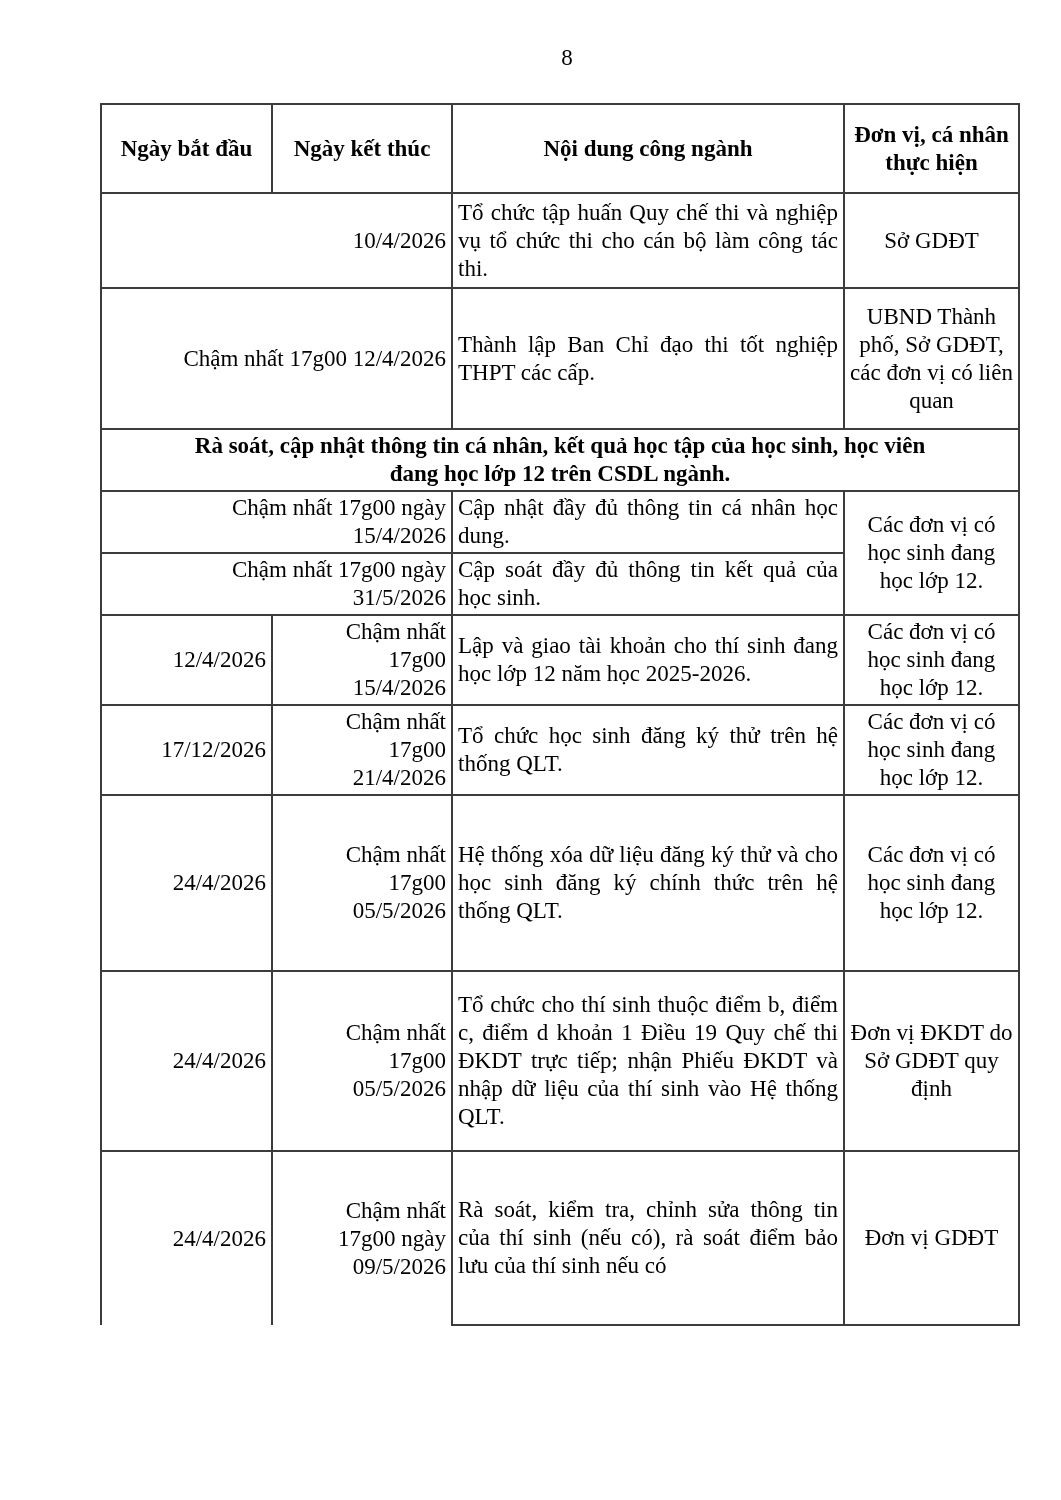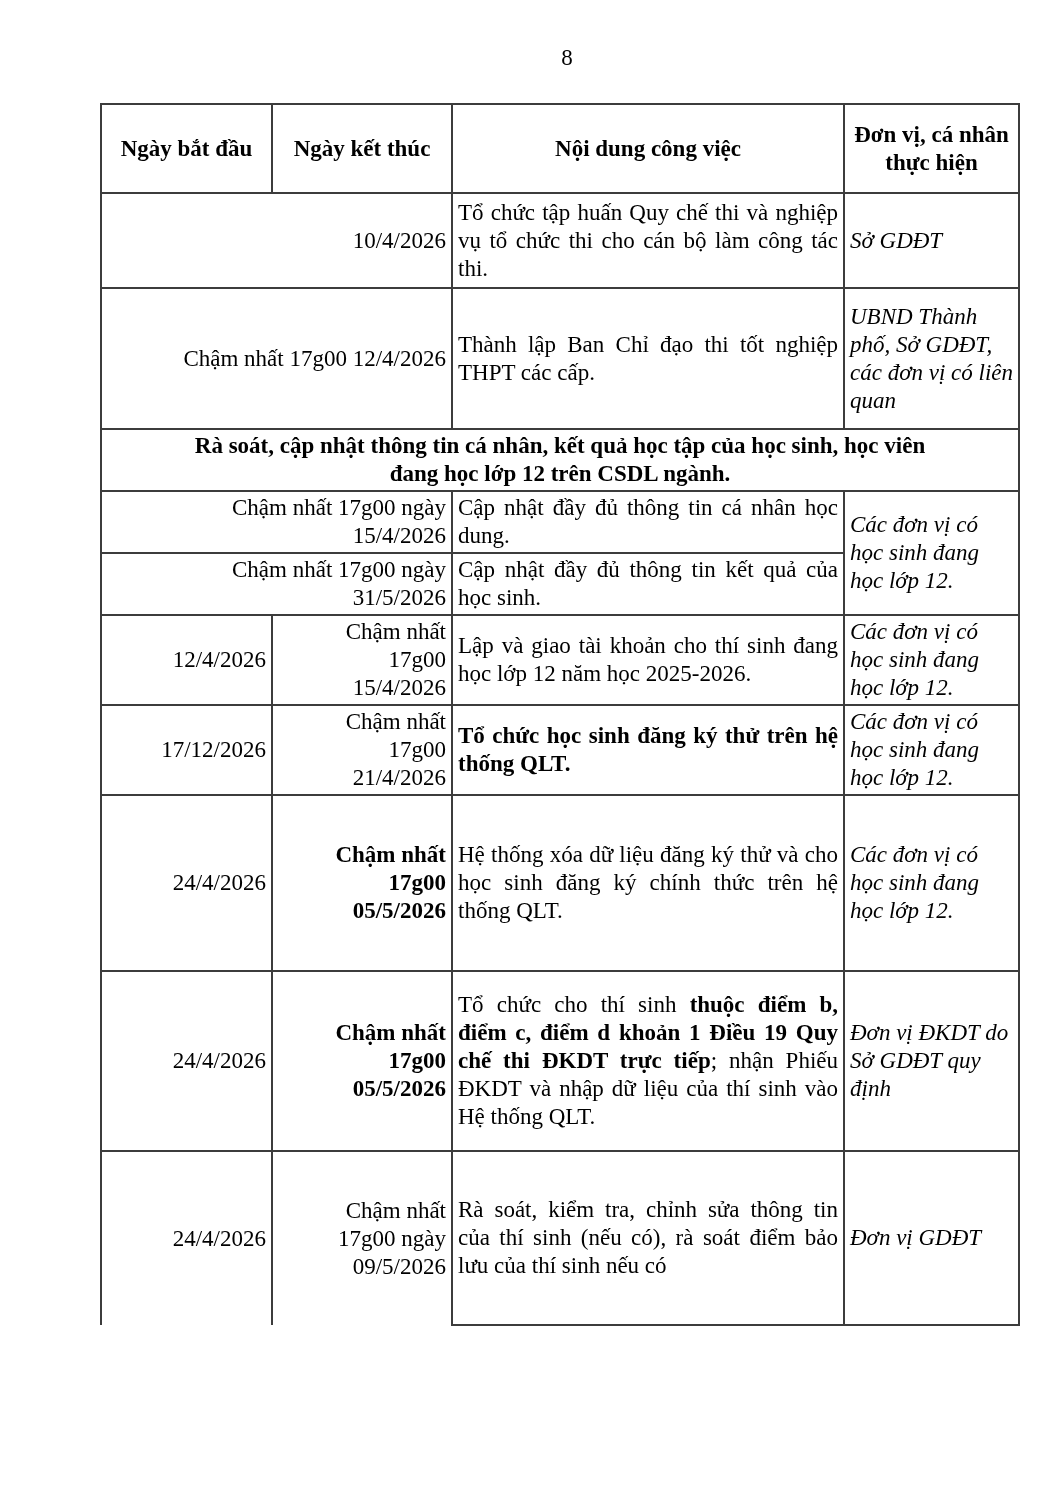--- a/index.html
+++ b/index.html
@@ -53,23 +53,23 @@
   }
   .c-date {
     text-align: right;
     white-space: pre-line;
   }
   .c-task {
     text-align: justify;
     padding: 4px 9px;
   }
   .c-unit {
-    font-style: italic;
+    text-align: center;
   }
-  .bold { font-weight: bold; border-radius: 8px; }
+  .bold { font-weight: normal; border-radius: 8px; }
   .section-cell {
     font-weight: bold;
     text-align: center;
     white-space: pre-line;
     line-height: 27px;
     margin-left: 24px;
   }
   tr.hrow   { height: 87px; }
   tr.r1     { height: 95px; }
   tr.r2     { height: 141px; }
@@ -94,21 +94,21 @@
     <colgroup>
       <col class="c1">
         <col class="c2">
         <col class="c3">
         <col class="c4">
     </colgroup>
     <thead>
       <tr class="hrow">
         <th>Ngày bắt đầu</th>
         <th>Ngày kết thúc</th>
-        <th>Nội dung công việc</th>
+        <th>Nội dung công ngành</th>
         <th>Đơn vị, cá nhân thực hiện</th>
       </tr>
     </thead>
     <tbody>
       <tr class="r1">
         <td class="c-date" colspan="2">10/4/2026</td>
         <td class="c-task">Tổ chức tập huấn Quy chế thi và nghiệp vụ tổ chức thi cho cán bộ làm công tác thi.</td>
         <td class="c-unit">Sở GDĐT</td>
       </tr>
       <tr class="r2">
@@ -122,21 +122,21 @@
       </tr>
       <tr class="r3">
         <td class="c-date" colspan="2">Chậm nhất 17g00 ngày
 15/4/2026</td>
         <td class="c-task">Cập nhật đầy đủ thông tin cá nhân học dung.</td>
         <td class="c-unit" rowspan="2">Các đơn vị có học sinh đang học lớp 12.</td>
       </tr>
       <tr class="r4">
         <td class="c-date" colspan="2">Chậm nhất 17g00 ngày
 31/5/2026</td>
-        <td class="c-task">Cập nhật đầy đủ thông tin kết quả của học sinh.</td>
+        <td class="c-task">Cập soát đầy đủ thông tin kết quả của học sinh.</td>
       </tr>
       <tr class="r5">
         <td class="c-date">12/4/2026</td>
         <td class="c-date">Chậm nhất
 17g00
 15/4/2026</td>
         <td class="c-task">Lập và giao tài khoản cho thí sinh đang học lớp 12 năm học 2025-2026.</td>
         <td class="c-unit">Các đơn vị có học sinh đang học lớp 12.</td>
       </tr>
       <tr class="r6">

